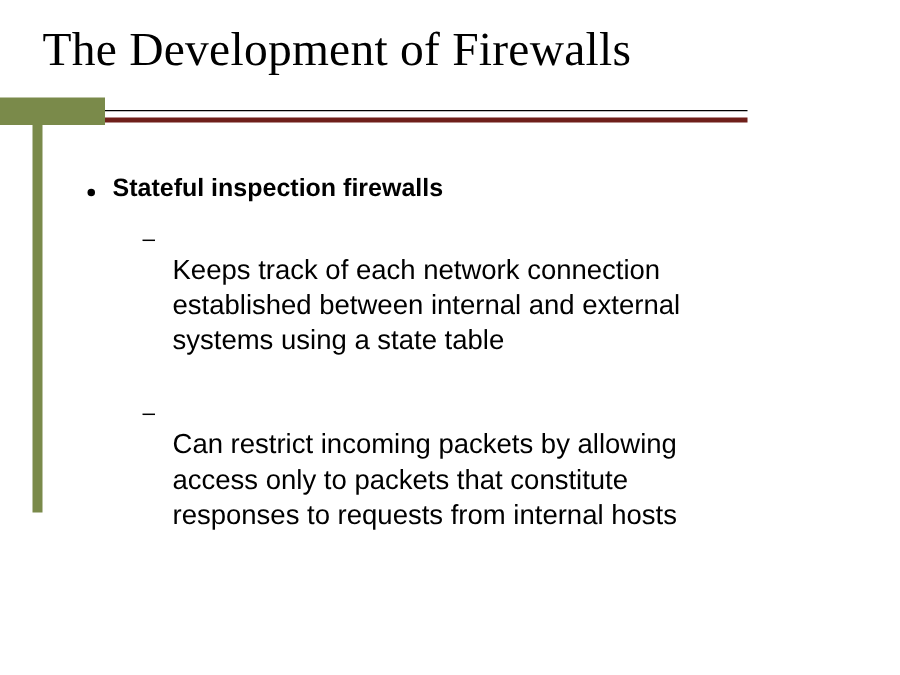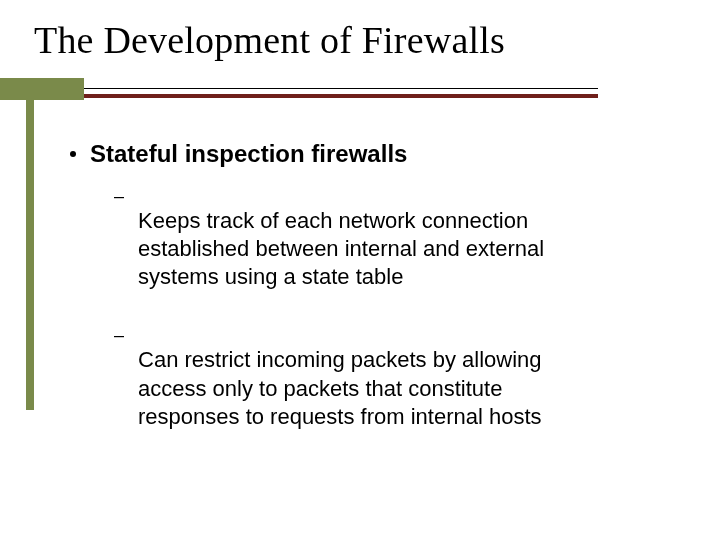--- a/index.html
+++ b/index.html
@@ -63,21 +63,21 @@
   }
   .content {
     position: absolute;
     left: 70px;
     right: 40px;
     top: 140px;
   }
   .bullet-l1 {
     display: flex;
     align-items: flex-start;
-    font-size: 24px;
+    font-size: 20px;
     font-weight: 700;
     margin-bottom: 14px;
   }
   .bullet-l1 .dot {
     width: 6px;
     height: 6px;
     background: #000;
     border-radius: 50%;
     margin-top: 11px;
     margin-right: 14px;

